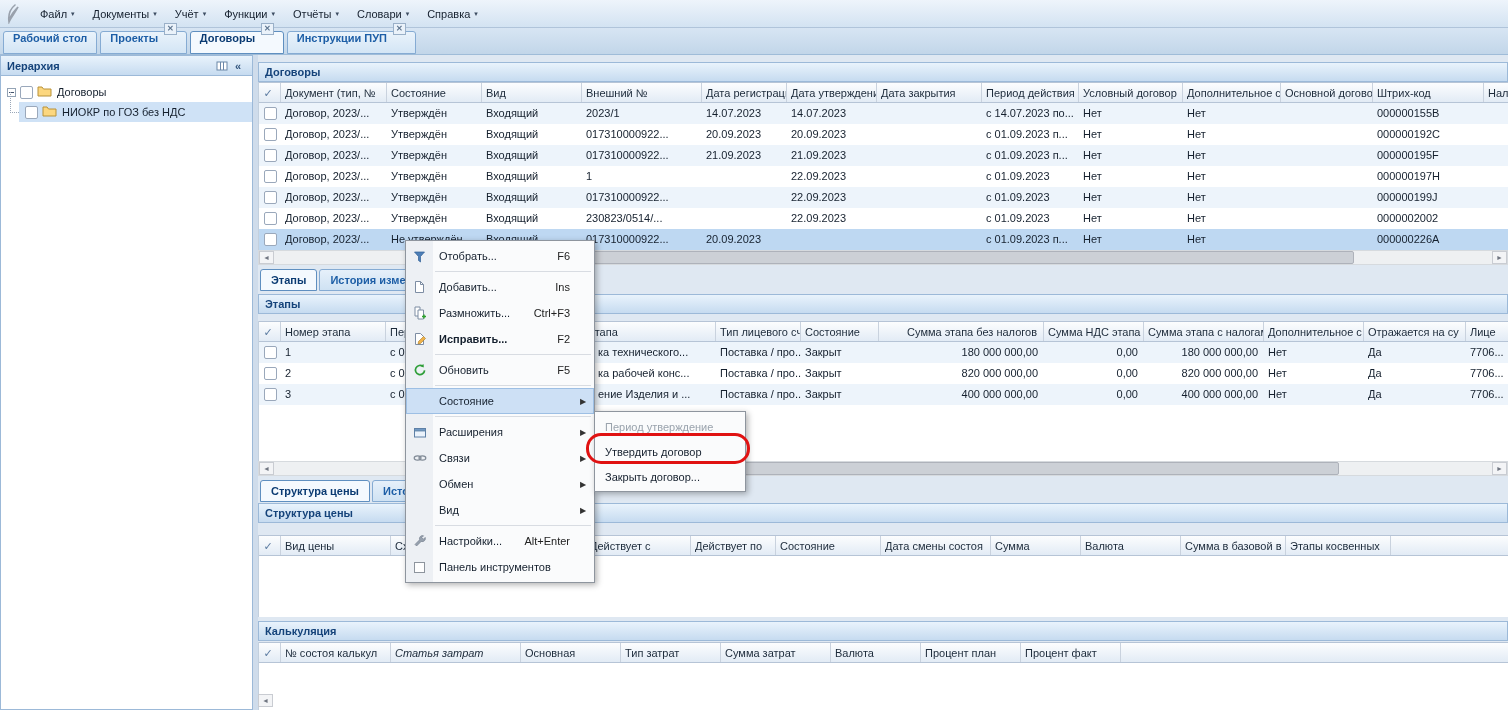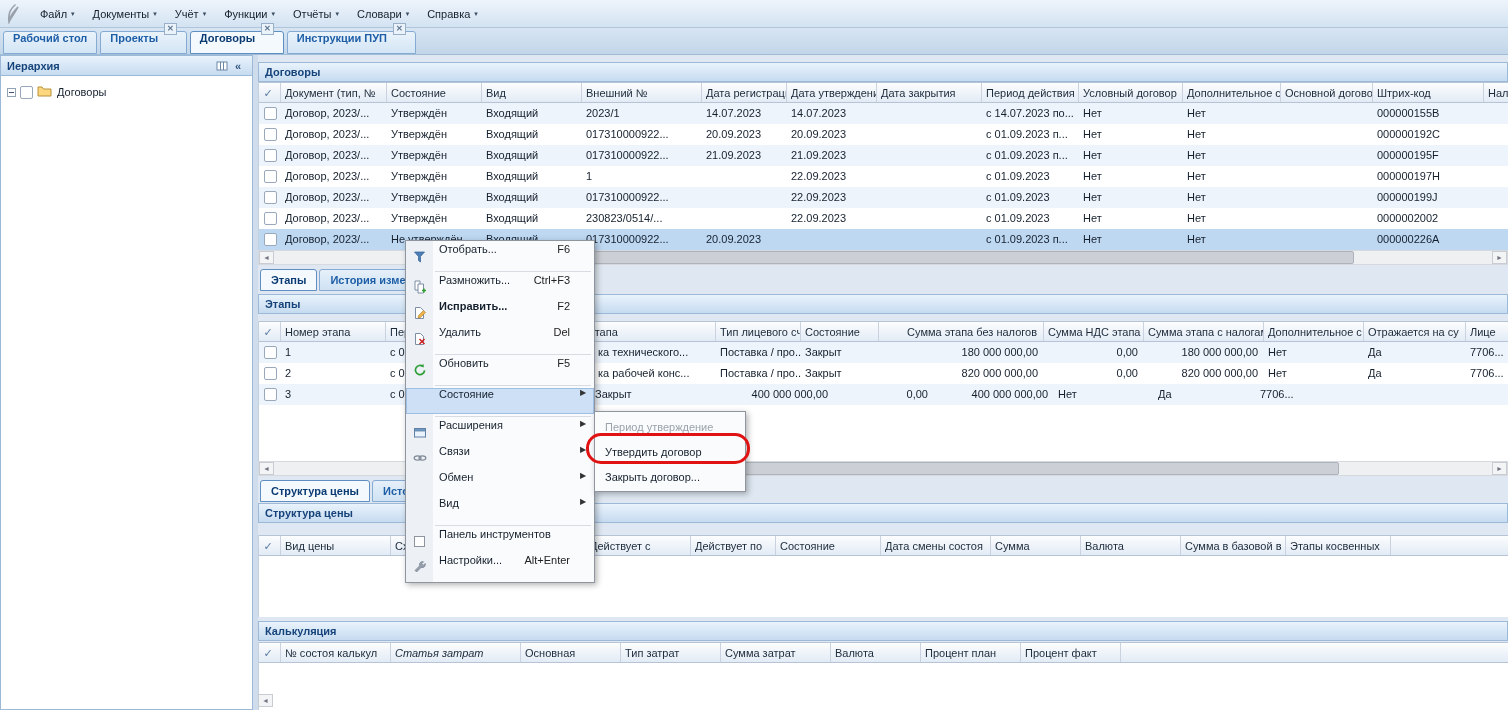--- a/index.html
+++ b/index.html
@@ -94,21 +94,21 @@
   .hscroll { height:15px; background:#eef0f2; border:1px solid #d6dade; display:flex; }
   .sb-btn { width:15px; height:13px; background:#f3f4f6; border:1px solid #c9ccd2;
             color:#6f7580; font-size:7px; display:flex; align-items:center; justify-content:center; flex:none; }
   .sb-track { flex:1; position:relative; }
   .sb-thumb { position:absolute; top:0; height:13px; background:#ccd0d6; border:1px solid #aeb2ba; border-radius:2px; }
 
   
   .ctx { position:absolute; left:405px; top:240px; width:190px; border:1px solid #8e959e;
          background:linear-gradient(to right,#edf0f4 0,#edf0f4 27px,#fafbfc 27px);
          box-shadow:2px 2px 6px rgba(0,0,0,.3); padding:2px 0; z-index:50; }
-  .cm-item { height:26px; display:flex; }
+  .cm-item { height:26px; display:flex; align-items:center; }
   .cm-item.hl { background:#cde0f5; outline:1px solid #9dbfe4; outline-offset:-1px; }
   .cm-item.bold .cm-label { font-weight:bold; }
   .cm-icon { width:27px; flex:none; display:flex; justify-content:center; align-items:center; }
   .cm-label { flex:1; padding-left:6px; white-space:nowrap; }
   .cm-short { padding-right:10px; color:#222; }
   .cm-arrow { width:14px; font-size:8px; color:#333; }
   .menu-sep { height:1px; background:#d8dce2; margin:2px 3px 2px 29px; }
 
   .submenu { position:absolute; left:594px; top:411px; width:152px; border:1px solid #8e959e;
              background:#fafbfc; box-shadow:2px 2px 6px rgba(0,0,0,.3); padding:2px 0; z-index:51; }
@@ -197,20 +197,29 @@
     <div class="tree">
       <div class="tree-row">
         <span class="expander"></span>
         <span class="cb"></span>
         <span>
           <svg width="15" height="12">
               <path d="M1 11V2h4l1.5 2H14v7z" fill="#fcd77f" stroke="#b8923a"></path>
             </svg>
         </span>
         <span class="tree-label">Договоры</span>
+      </div>
+      <div class="tree-row child selected">
+        <span class="cb"></span>
+        <span>
+          <svg width="15" height="12">
+              <path d="M1 11V2h4l1.5 2H14v7z" fill="#fcd77f" stroke="#b8923a"></path>
+            </svg>
+        </span>
+        <span class="tree-label">НИОКР по ГОЗ без НДС</span>
       </div>
     </div>
   </aside>
 
   <div class="splitter"></div>
 
   <main class="content">
 
     <div class="panel-bar" id="bar-contracts">
       <span class="panel-title">Договоры</span>
@@ -423,20 +432,21 @@
             <div class="gc" style="width: 100px;">Нет</div>
             <div class="gc" style="width: 102px;">Да</div>
             <div class="gc" style="width: 60px;">7706...</div>
           </div>
           <div class="grid-row odd">
             <div class="gc checkcol" style="width: 22px;">
               <span class="cb"></span>
             </div>
             <div class="gc" style="width: 105px;">3</div>
             <div class="gc" style="width: 120px;">с 01.09.2023</div>
+            <div class="gc" style="width: 210px; padding-left: 92px;">ение Изделия и ...</div>
             <div class="gc" style="width: 85px;">Поставка / про...</div>
             <div class="gc" style="width: 78px;">Закрыт</div>
             <div class="gc" style="width: 165px; text-align: right; padding-right: 6px;">400 000 000,00</div>
             <div class="gc" style="width: 100px; text-align: right; padding-right: 6px;">0,00</div>
             <div class="gc" style="width: 120px; text-align: right; padding-right: 6px;">400 000 000,00</div>
             <div class="gc" style="width: 100px;">Нет</div>
             <div class="gc" style="width: 102px;">Да</div>
             <div class="gc" style="width: 60px;">7706...</div>
           </div>
         </div>
@@ -501,50 +511,50 @@
             <path d="M1.5 2h10L7.5 6.5V12l-2-1.5v-4z" fill="#4d7fb7" stroke="#2f5e95" stroke-width=".7"></path>
           </svg>
         </span>
         <span class="cm-label">Отобрать...</span>
         <span class="cm-short">F6</span>
         <span class="cm-arrow"></span>
       </div>
       <div class="menu-sep"></div>
       <div class="cm-item">
         <span class="cm-icon">
+          <svg width="13" height="14">
+            <path d="M2.5 1.5h5l3 3v8h-8z" fill="#fff" stroke="#7d8da3"></path>
+            <path d="M7.5 1.5v3h3" fill="none" stroke="#7d8da3"></path>
+          </svg>
+        </span>
+        <span class="cm-label">Добавить...</span>
+        <span class="cm-short">Ins</span>
+        <span class="cm-arrow"></span>
+      </div>
+      <div class="cm-item">
+        <span class="cm-icon">
           <svg width="14" height="14">
             <path d="M2 1h5v9H2z" fill="#fff" stroke="#7d8da3"></path>
             <path d="M5 4h5.5v9H5z" fill="#fff" stroke="#7d8da3"></path>
             <path d="M11 8.5v4M9 10.5h4" stroke="#2da12d" stroke-width="1.4" fill="none"></path>
           </svg>
         </span>
         <span class="cm-label">Размножить...</span>
         <span class="cm-short">Ctrl+F3</span>
         <span class="cm-arrow"></span>
       </div>
       <div class="cm-item bold">
         <span class="cm-icon">
           <svg width="14" height="14">
             <path d="M2.5 1.5h5l3 3v8h-8z" fill="#fff" stroke="#7d8da3"></path>
             <path d="M5.5 9.5l5-5 2 2-5 5-2.4.4z" fill="#f0b24a" stroke="#a87b22" stroke-width=".6"></path>
           </svg>
         </span>
         <span class="cm-label">Исправить...</span>
         <span class="cm-short">F2</span>
-        <span class="cm-arrow"></span>
-      </div>
-      <div class="cm-item">
-        <span class="cm-icon">
-          <svg width="14" height="14">
-            <path d="M2.5 1.5h5l3 3v8h-8z" fill="#fff" stroke="#7d8da3"></path>
-            <path d="M6.5 7l5 5m0-5l-5 5" stroke="#cf2020" stroke-width="1.5" fill="none"></path>
-          </svg>
-        </span>
-        <span class="cm-label">Удалить</span>
-        <span class="cm-short">Del</span>
         <span class="cm-arrow"></span>
       </div>
       <div class="menu-sep"></div>
       <div class="cm-item">
         <span class="cm-icon">
           <svg width="14" height="14">
             <path d="M11.6 7.4A4.6 4.6 0 1 1 10 3.5" fill="none" stroke="#2e9e38" stroke-width="1.7"></path>
             <path d="M10.5 1l.3 3.4L7.6 3z" fill="#2e9e38"></path>
           </svg>
         </span>
@@ -585,35 +595,35 @@
         <span class="cm-arrow">▶</span>
       </div>
       <div class="cm-item">
         <span class="cm-icon"></span>
         <span class="cm-label">Вид</span>
         <span class="cm-arrow">▶</span>
       </div>
       <div class="menu-sep"></div>
       <div class="cm-item">
         <span class="cm-icon">
+          <svg width="14" height="14">
+            <path d="M12.2 3.4a3.1 3.1 0 0 1-4 4L3.6 12 2 10.4 6.6 5.8a3.1 3.1 0 0 1 4-4L8.8 3.6l1.6 1.6z" fill="#97a1ae" stroke="#6e7988" stroke-width=".6"></path>
+          </svg>
+        </span>
+        <span class="cm-label">Настройки...</span>
+        <span class="cm-short">Alt+Enter</span>
+        <span class="cm-arrow"></span>
+      </div>
+      <div class="cm-item">
+        <span class="cm-icon">
           <svg width="13" height="13">
             <rect x="1.5" y="1.5" width="10" height="10" fill="#fefefe" stroke="#8d949d"></rect>
           </svg>
         </span>
         <span class="cm-label">Панель инструментов</span>
-        <span class="cm-arrow"></span>
-      </div>
-      <div class="cm-item">
-        <span class="cm-icon">
-          <svg width="14" height="14">
-            <path d="M12.2 3.4a3.1 3.1 0 0 1-4 4L3.6 12 2 10.4 6.6 5.8a3.1 3.1 0 0 1 4-4L8.8 3.6l1.6 1.6z" fill="#97a1ae" stroke="#6e7988" stroke-width=".6"></path>
-          </svg>
-        </span>
-        <span class="cm-label">Настройки...</span>
-        <span class="cm-short">Alt+Enter</span>
         <span class="cm-arrow"></span>
       </div>
     </div>
   <div class="submenu">
       <div class="sm-item disabled">Период утверждение</div>
       <div class="sm-item">Утвердить договор</div>
       <div class="sm-item">Закрыть договор...</div>
     </div>
   <div class="ring" style="border-color: rgb(224, 18, 18);"></div>
 

